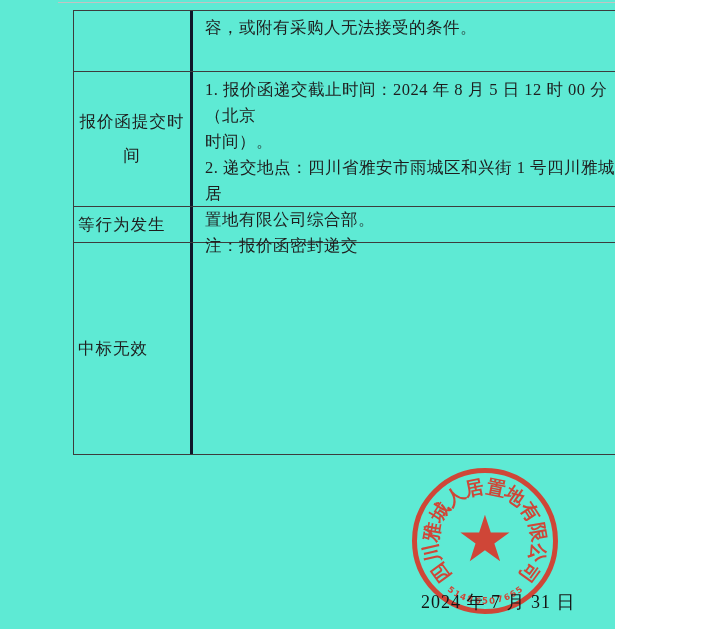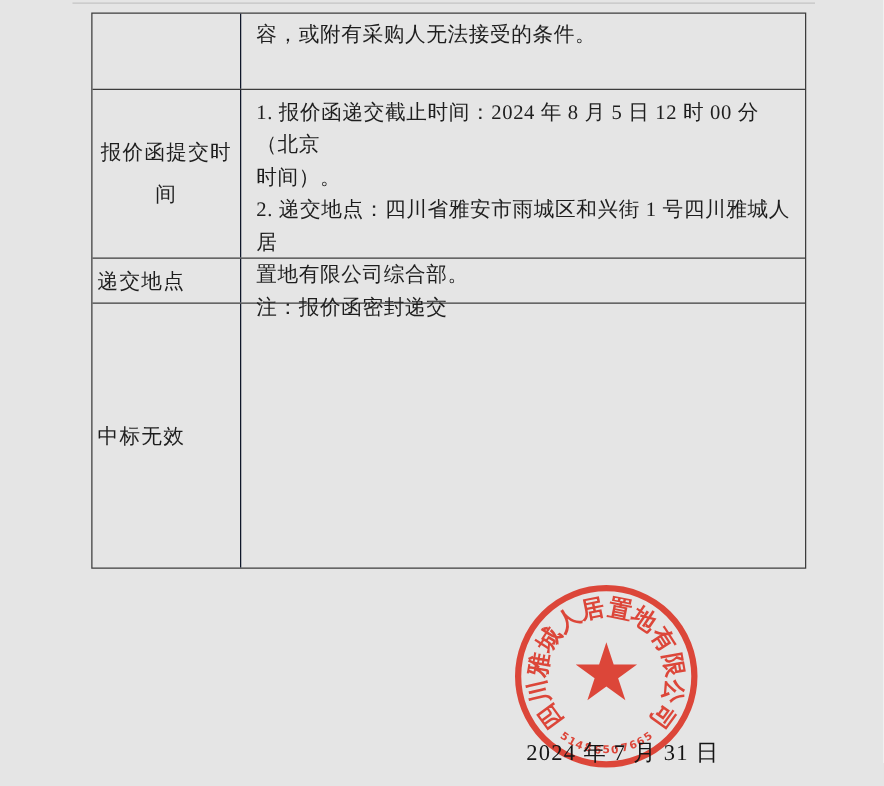--- a/index.html
+++ b/index.html
@@ -1,33 +1,33 @@
 <!DOCTYPE html>
 <html><head>
 <meta charset="utf-8">
 <style>
   html,body{margin:0;padding:0;background:#fff;}
   .page{
-    position:relative;width:707px;height:629px;background:#e5e5e5;overflow:hidden;
+    position:relative;width:615px;height:629px;background:#5eead4;overflow:hidden;
     font-family:"Liberation Serif","DejaVu Serif",serif;color:#1e1e1e;
   }
   .top-cut-line{position:absolute;left:58px;top:2px;width:594px;height:1px;background:#c3c3c3;}
   .doc-table{
     position:absolute;left:73px;top:10px;width:572px;
     border:1px solid #3c3c3c;box-sizing:border-box;
   }
   .t-row{display:flex;box-sizing:border-box;border-bottom:1px solid #3c3c3c;}
   .t-row:last-child{border-bottom:none;}
   .row1{height:61px;}
   .row2{height:135px;}
   .row3{height:36px;}
   .row4{height:211px;}
   .cell{box-sizing:border-box;}
   .label-cell{
-    width:119px;flex:0 0 119px;border-right:1px solid #0f172a;
+    width:119px;flex:0 0 119px;border-right:3px solid #0f172a;
     display:flex;align-items:center;padding-left:4px;
     font-size:16.5px;letter-spacing:1px;line-height:34px;
   }
   .row2 .label-cell{justify-content:center;text-align:center;padding-left:0;}
   .row2 .label-cell .label-inner{max-width:106px;display:inline-block;}
   .content-cell{
     flex:1;padding:4px 8px 0 12px;font-size:16.5px;line-height:26px;
     white-space:pre-line;letter-spacing:0.5px;
   }
   .row2 .content-cell{padding-top:5px;}
@@ -81,21 +81,21 @@
         <span class="label-inner">报价函提交时间</span>
       </div>
       <div class="cell content-cell">1. 报价函递交截止时间：2024 年 8 月 5 日 12 时 00 分（北京
 时间）。
 2. 递交地点：四川省雅安市雨城区和兴街 1 号四川雅城人居
 置地有限公司综合部。
 注：报价函密封递交</div>
     </div>
 
     <div class="t-row row3">
-      <div class="cell label-cell">递交地点</div>
+      <div class="cell label-cell">等行为发生</div>
     </div>
 
     <div class="t-row row4">
       <div class="cell label-cell">中标无效</div>
     </div>
 
   </div>
 
   <div class="seal" style="color: rgb(220, 53, 39);">
     <div class="seal-ring"></div>

